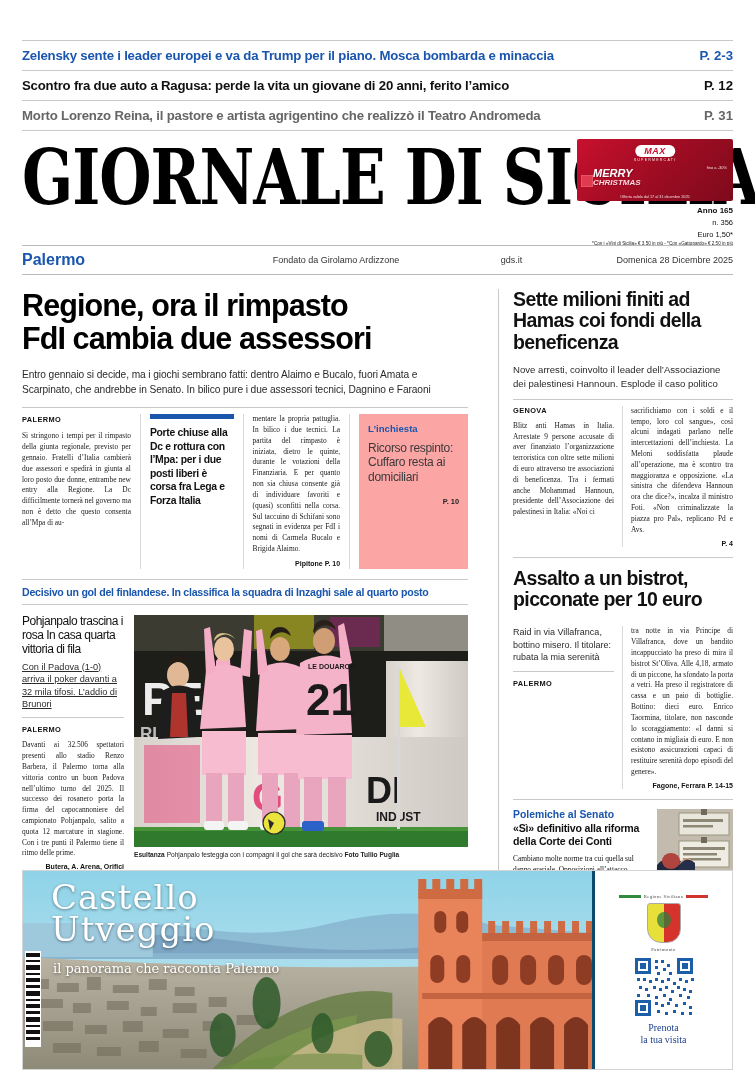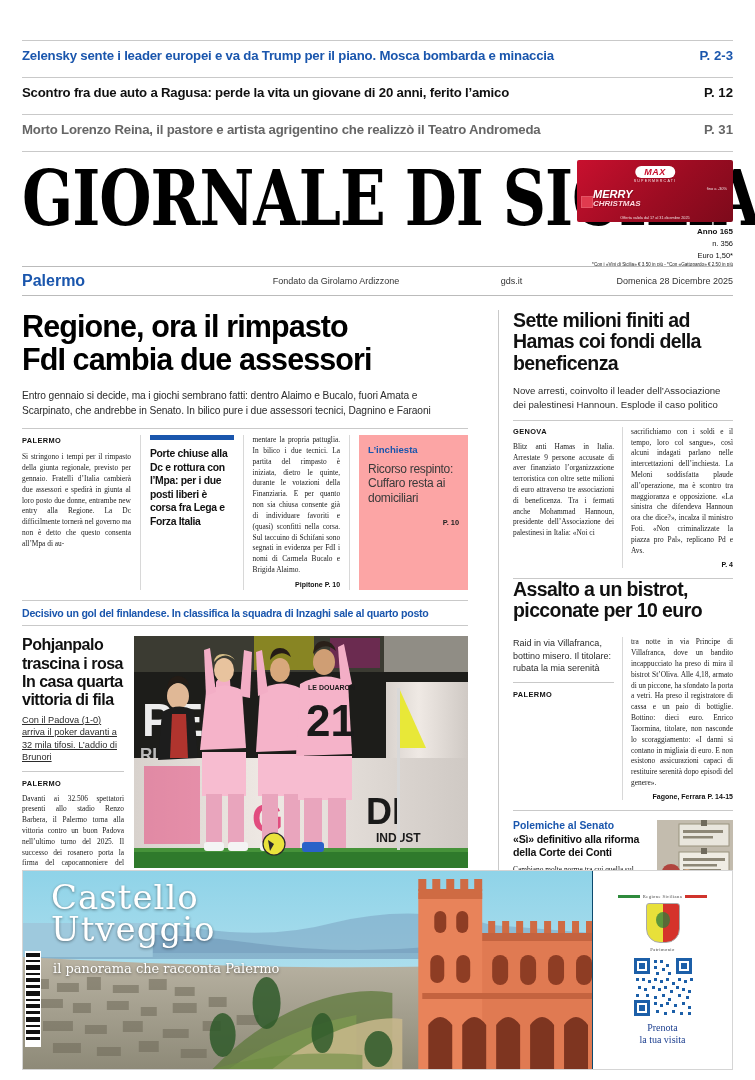--- a/index.html
+++ b/index.html
@@ -10,21 +10,21 @@
     color: #111;
     overflow: hidden;
   }
   .page { position: relative; width: 755px; height: 1080px; background:#fff; }
 
   
   .teasers { padding: 40px 22px 0 22px; }
   .teaser {
     display: flex; align-items: baseline; justify-content: space-between;
     border-bottom: 1px solid #c9c9c9;
-    padding: 7px 0 14px 0;
+    padding: 7px 0 7px 0;
   }
   .teaser:first-child { border-top: 1px solid #c9c9c9; }
   .teaser-text { font-size: 13.2px; font-weight: bold; letter-spacing: -0.2px; }
   .teaser-page { font-size: 13.2px; font-weight: bold; white-space: nowrap; padding-left: 10px;}
   .t-blue .teaser-text, .t-blue .teaser-page { color: #1a56ad; }
   .t-black .teaser-text, .t-black .teaser-page { color: #111; }
   .t-gray .teaser-text, .t-gray .teaser-page { color: #666; }
 
   
   .masthead { position: relative; padding: 10px 22px 0 22px; height: 108px; }
@@ -115,21 +115,21 @@
   .boxed .bpage { text-align:right; font-size:7.4px; font-weight:bold; margin-top:12px; color:#222;}
 
   
   .sports-kicker {
     border-top:1px solid #c9c9c9; border-bottom:1px solid #c9c9c9;
     margin-top:10px; padding:6px 0; color:#1a56ad; font-weight:bold; font-size:10.6px;
     letter-spacing:-0.25px;
   }
   .sports { display:flex; margin-top:10px; }
   .sports-txt { width:126px; padding-right:10px; }
-  .sports-txt h2 { font-size:16px; line-height:1.15; letter-spacing:-0.5px; font-weight:bold;}
+  .sports-txt h2 { font-size:12px; line-height:1.15; letter-spacing:-0.5px; font-weight:normal;}
   .sports-txt .sub { font-size:9.2px; line-height:1.35; color:#2b2b2b; margin-top:4px; padding-bottom:7px;
     border-bottom:1px solid #c9c9c9;text-decoration:underline;}
   .sports-txt .dateline { margin-top:7px; }
   .photo-wrap { width:334px; }
   .photo { width:334px; height:232px; position:relative; overflow:hidden; background:#2a2a28; }
   .caption { font-size:6.6px; margin-top:4px; line-height:1.3; color:#222; }
   .caption b { font-weight:bold; }
 
   
   h2.rhead { font-size:19.5px; font-weight:bold; line-height:1.1; letter-spacing:-0.6px;}
@@ -145,21 +145,21 @@
   .senato .kick { color:#1a56ad; font-weight:bold; font-size:10.4px; }
   .senato h3 { font-size:10.6px; line-height:1.25; font-weight:bold; margin-top:2px; letter-spacing:-0.2px;}
   .senato .sm { font-family:"Liberation Serif",serif; font-size:7.4px; line-height:1.45; margin-top:6px;}
   .senato .pg { text-align:center; font-size:7.2px; font-weight:bold; }
   .senato-img { width:76px; height:78px; position:relative; overflow:hidden; background:#b9b3a6;}
 
   
   .bottomad { position:absolute; left:22px; right:22px; bottom:10px; height:200px;
      border:1px solid #d5d5d5; display:flex; background:#fff;}
   .ad-visual { flex:1; position:relative; overflow:hidden; }
-  .ad-right { width:140px; border-left:1px solid #0c4a6e; display:flex; flex-direction:column;
+  .ad-right { width:140px; border-left:3px solid #0c4a6e; display:flex; flex-direction:column;
      align-items:center; justify-content:center; gap:4px; padding:8px;}
   .ad-right .flagline{ display:flex; align-items:center; gap:3px; }
   .ad-right .flagbar{width:22px;height:3px;}
   .ad-right .tinytext{font-family:"Liberation Serif",serif;font-size:4.6px;color:#444;letter-spacing:.4px;}
   .crest{width:34px;height:40px;background:linear-gradient(90deg,#e8e03a 50%,#d5332b 50%);
      border-radius:3px 3px 14px 14px; position:relative; border:1px solid #aaa;}
   .crest:after{content:"";position:absolute;left:50%;top:8px;transform:translateX(-50%);
      width:14px;height:16px;background:#2f7d3c;border-radius:50%;opacity:.75;}
   .qr{width:62px;height:62px;position:relative;background:#fff;}
   .prenota{font-family:"Liberation Serif",serif;font-size:10px;color:#1c3f8f;text-align:center;line-height:1.25;}
@@ -366,21 +366,21 @@
           </div>
           <div class="rc rc-b">
             <div class="bodytext">sacrifichiamo con i soldi e il tempo, loro col sangue», così alcuni indagati parlano nelle intercettazioni dell’inchiesta. La Meloni soddisfatta plaude all’operazione, ma è scontro tra maggioranza e opposizione. «La sinistra che difendeva Hannoun ora che dice?», incalza il ministro Foti. «Non criminalizzate la piazza pro Pal», replicano Pd e Avs.</div>
             <div class="byline">P. 4</div>
           </div>
         </div>
       </article>
 
       <div class="divider"></div>
 
-      <article style="">
+      <article style="margin-top:10px;">
         <h2 class="rhead">Assalto a un bistrot, picconate per 10 euro</h2>
         <div class="rcols" style="border-top:none; margin-top:10px;">
           <div class="rc rc-a">
             <div class="rsub" style="margin-top:0;padding-bottom:7px;border-bottom:1px solid #c9c9c9;font-size:9px;">Raid in via Villafranca, bottino misero. Il titolare: rubata la mia serenità</div>
             <div class="dateline" style="margin-top:7px;">PALERMO</div>
           </div>
           <div class="rc rc-b">
             <div class="bodytext">tra notte in via Principe di Villafranca, dove un bandito incappucciato ha preso di mira il bistrot St’Oliva. Alle 4,18, armato di un piccone, ha sfondato la porta a vetri. Ha preso il registratore di cassa e un paio di bottiglie. Bottino: dieci euro. Enrico Taormina, titolare, non nasconde lo scoraggiamento: «I danni si contano in migliaia di euro. E non esistono assicurazioni capaci di restituire serenità dopo episodi del genere».</div>
             <div class="byline">
               <span>Fagone, Ferrara</span>

